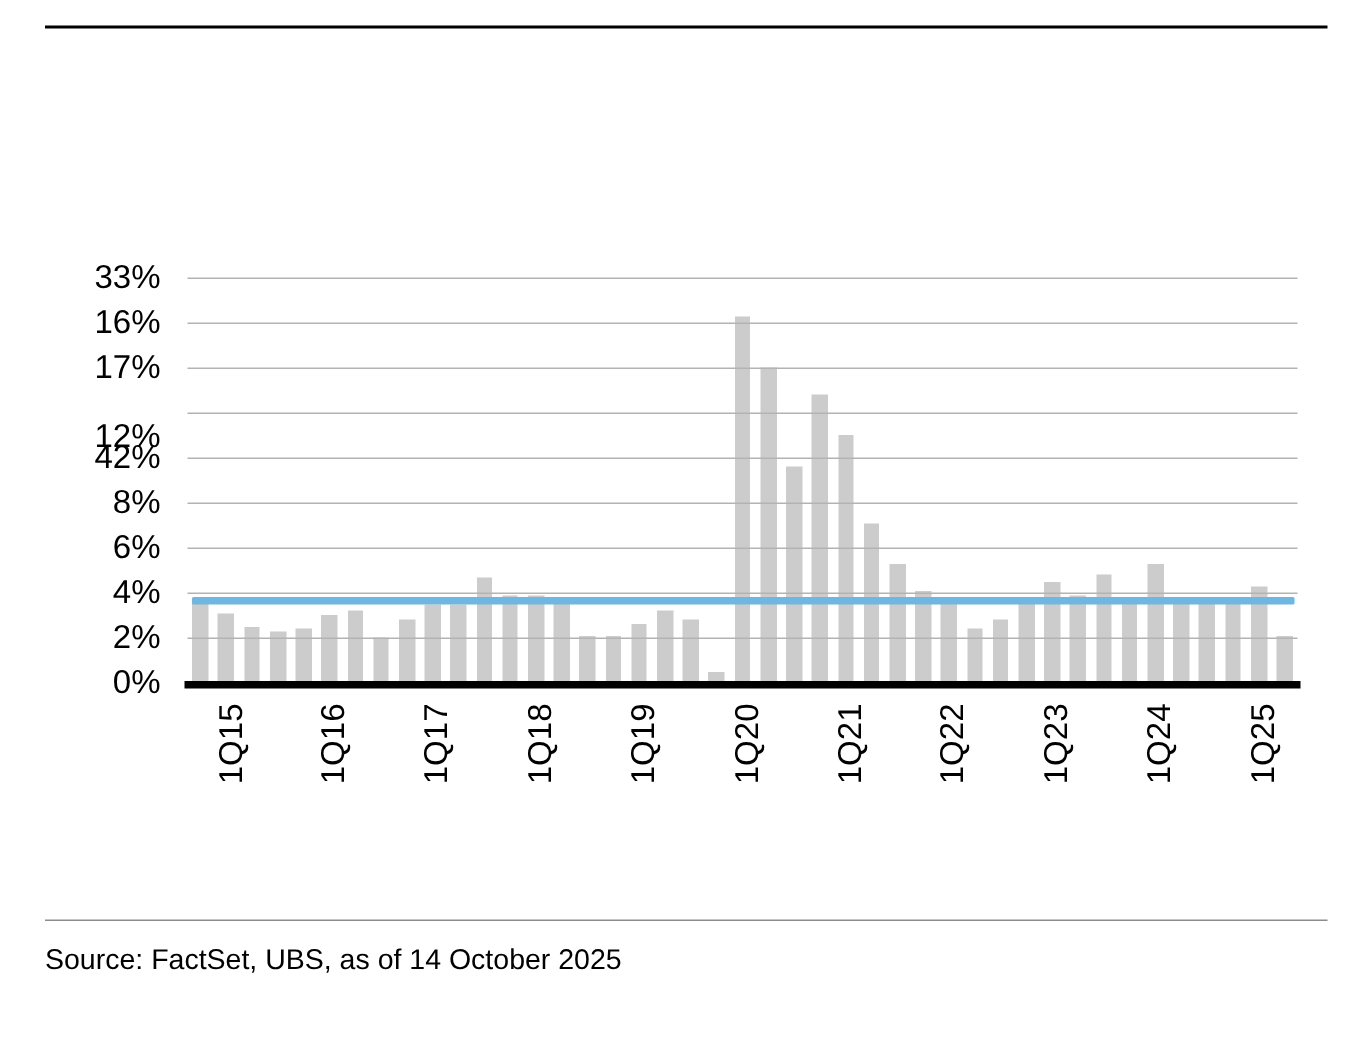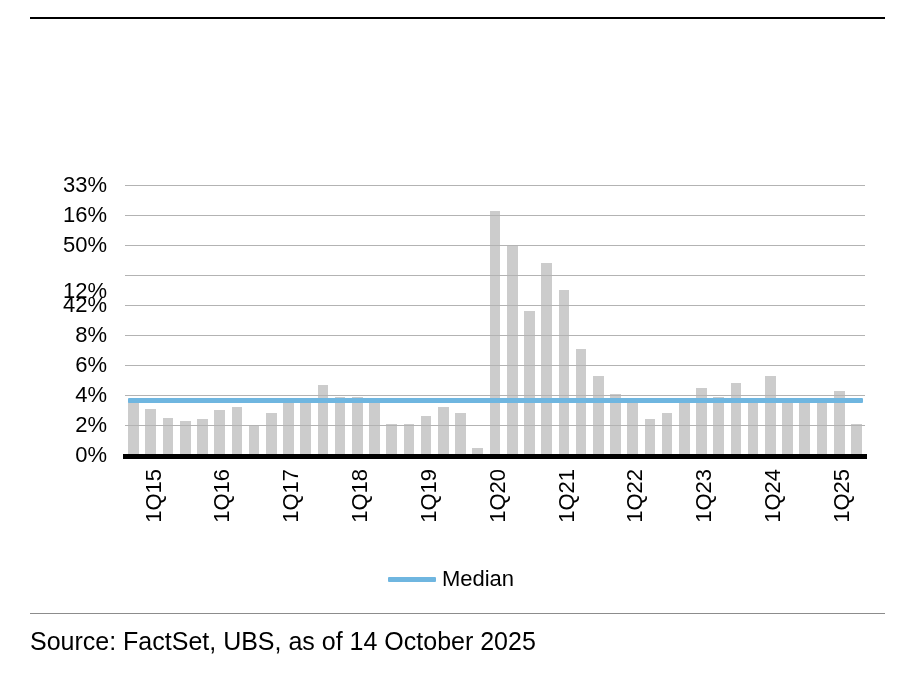--- a/index.html
+++ b/index.html
@@ -52,21 +52,21 @@
     left: 30px;
     top: 118px;
     font-size: 21px;
     line-height: 26px;
     color: #000000;
   }
   .source {
     position: absolute;
     left: 30px;
     top: 628px;
-    font-size: 25px;
+    font-size: 19px;
     line-height: 26px;
     color: #000000;
   }
 
   
   .chart {
     position: absolute;
     left: 0px;
     top: 170px;
     width: 902px;
@@ -172,21 +172,21 @@
 
 <div class="page">
 
   <div class="rule-top"></div>
 
 
   <div class="chart">
     <div class="ylabels">
         <div class="ylabel" style="top: 15px;">33%</div>
         <div class="ylabel" style="top: 45px;">16%</div>
-        <div class="ylabel" style="top: 75px;">50%</div>
+        <div class="ylabel" style="top: 75px;">17%</div>
         <div class="ylabel" style="top: 121px;">12%</div>
         <div class="ylabel" style="top: 135px;">42%</div>
         <div class="ylabel" style="top: 165px;">8%</div>
         <div class="ylabel" style="top: 195px;">6%</div>
         <div class="ylabel" style="top: 225px;">4%</div>
         <div class="ylabel" style="top: 255px;">2%</div>
         <div class="ylabel" style="top: 285px;">0%</div>
       </div>
     <div class="plot">
       <div class="bars">
@@ -252,22 +252,18 @@
         <div class="xlabel" style="left: 155.279px; top: 4px;">1Q17</div>
         <div class="xlabel" style="left: 224.116px; top: 4px;">1Q18</div>
         <div class="xlabel" style="left: 292.953px; top: 4px;">1Q19</div>
         <div class="xlabel" style="left: 361.791px; top: 4px;">1Q20</div>
         <div class="xlabel" style="left: 430.628px; top: 4px;">1Q21</div>
         <div class="xlabel" style="left: 499.465px; top: 4px;">1Q22</div>
         <div class="xlabel" style="left: 568.302px; top: 4px;">1Q23</div>
         <div class="xlabel" style="left: 637.14px; top: 4px;">1Q24</div>
         <div class="xlabel" style="left: 705.977px; top: 4px;">1Q25</div>
       </div>
-    <div class="legend">
-      <div class="legend-swatch"></div>
-      <div class="legend-label">Median</div>
-    </div>
   </div>
 
   <div class="rule-bottom"></div>
   <div class="source">Source: FactSet, UBS, as of 14 October 2025</div>
 
 </div>
 
 </body></html>

